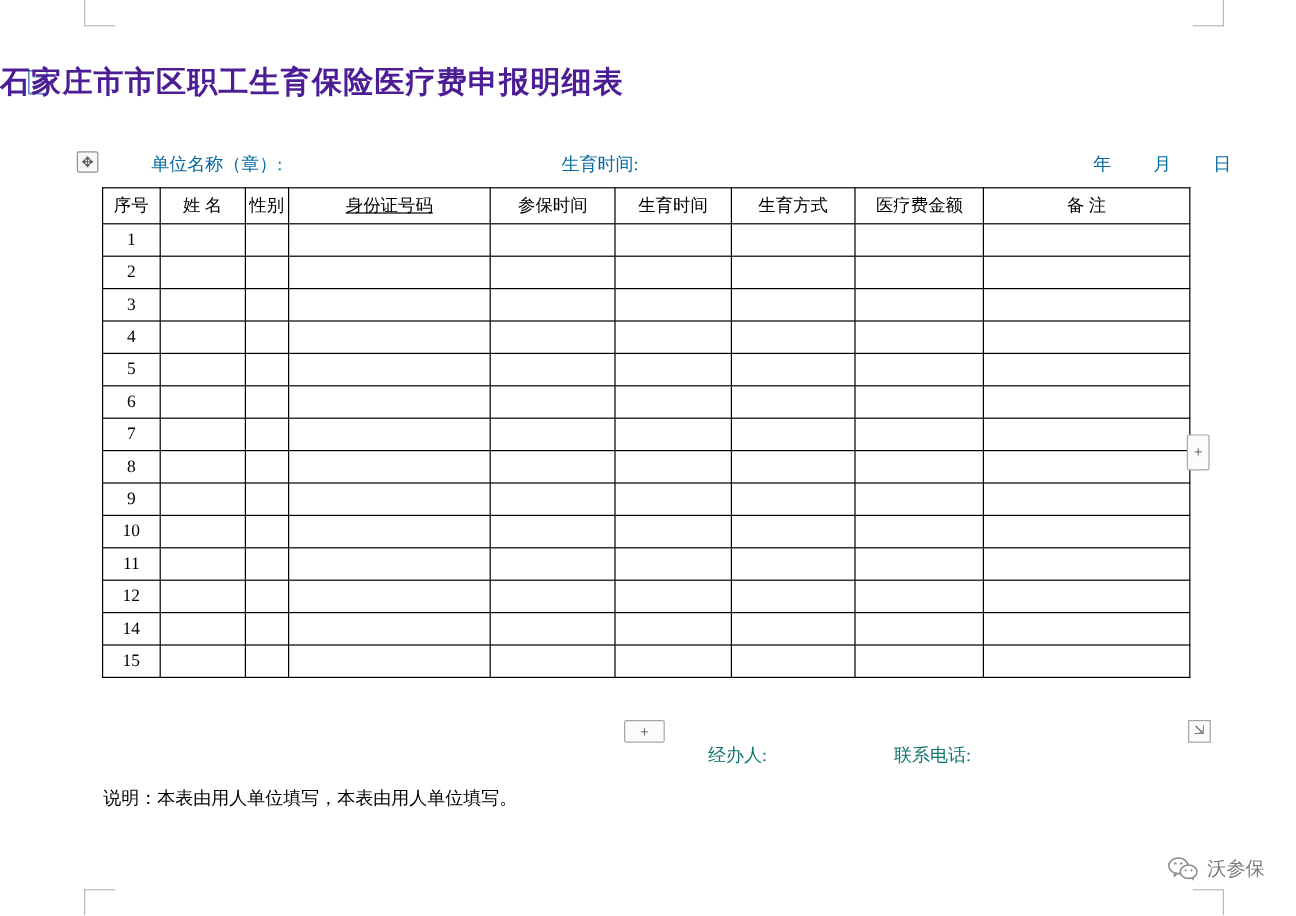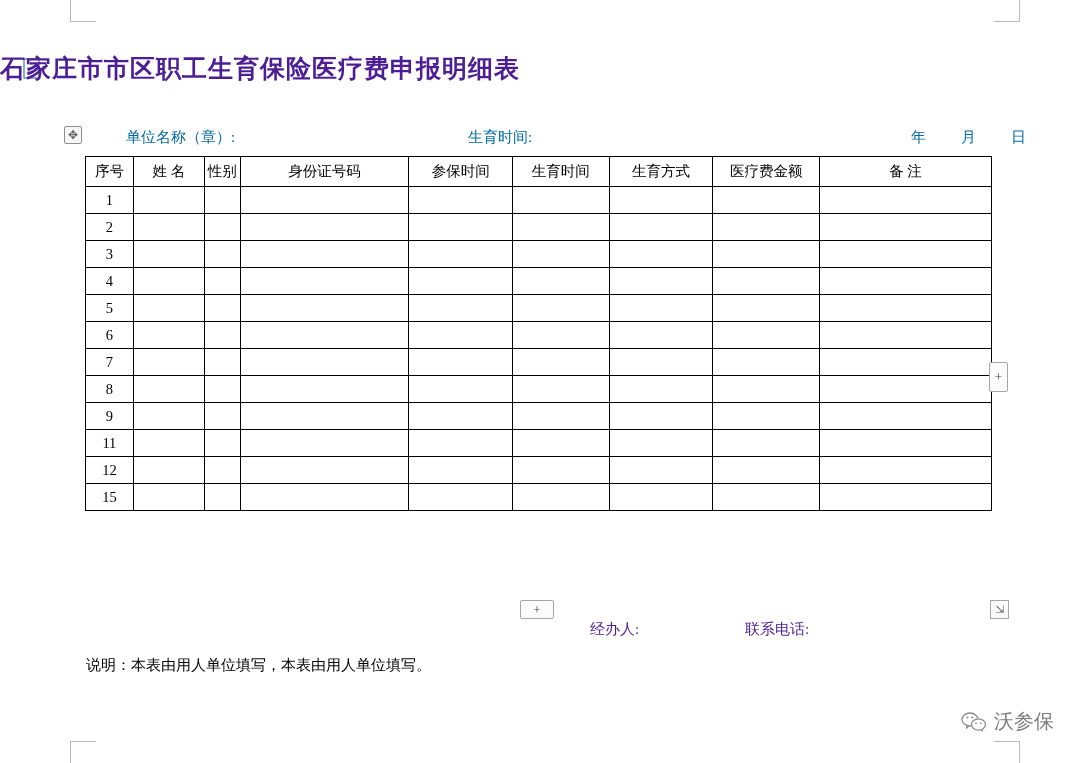--- a/index.html
+++ b/index.html
@@ -101,21 +101,21 @@
     vertical-align: middle;
     padding: 0;
     color: #000;
     font-weight: normal;
     font-family: "Liberation Serif", "DejaVu Serif", serif;
   }
   table.form thead th { height: 30px; }
   .c-no   { width: 47px; }
   .c-name { width: 70px; }
   .c-sex  { width: 35px; }
-  .c-id   { width: 166px; }
+  .c-id   { width: 166px; text-decoration: underline; }
   .c-join { width: 102px; }
   .c-birth{ width: 95px; }
   .c-mode { width: 102px; }
   .c-fee  { width: 105px; }
   .c-note { width: 169px; }
 
   .add-row-btn {
     position: absolute;
     left: 520px;
     top: 600px;
@@ -157,21 +157,21 @@
     text-align: center;
   }
 
   .footer-line {
     position: absolute;
     left: 560px;
     top: 620px;
     width: 430px;
     height: 22px;
     font-size: 15px;
-    color: #4c1d95;
+    color: #0f766e;
   }
   .footer-line span { position: absolute; white-space: nowrap; }
   .fl-agent { left: 30px; }
   .fl-phone { left: 185px; }
 
   .note {
     position: absolute;
     left: 86px;
     top: 656px;
     font-size: 15px;
@@ -179,21 +179,21 @@
   }
 
   .watermark {
     position: absolute;
     right: 26px;
     bottom: 28px;
     display: flex;
     align-items: center;
     gap: 7px;
     color: #7d7d7d;
-    font-size: 20px;
+    font-size: 16px;
     font-family: "Liberation Sans", sans-serif;
   }
   .wm-logo {
     width: 26px;
     height: 22px;
     color: #8c8c8c;
   }
 </style>
 </head>
 <body>
@@ -335,32 +335,54 @@
         <td class="c-name"></td>
         <td class="c-sex"></td>
         <td class="c-id"></td>
         <td class="c-join"></td>
         <td class="c-birth"></td>
         <td class="c-mode"></td>
         <td class="c-fee"></td>
         <td class="c-note"></td>
       </tr>
       <tr>
+        <td class="c-no">10</td>
+        <td class="c-name"></td>
+        <td class="c-sex"></td>
+        <td class="c-id"></td>
+        <td class="c-join"></td>
+        <td class="c-birth"></td>
+        <td class="c-mode"></td>
+        <td class="c-fee"></td>
+        <td class="c-note"></td>
+      </tr>
+      <tr>
         <td class="c-no">11</td>
         <td class="c-name"></td>
         <td class="c-sex"></td>
         <td class="c-id"></td>
         <td class="c-join"></td>
         <td class="c-birth"></td>
         <td class="c-mode"></td>
         <td class="c-fee"></td>
         <td class="c-note"></td>
       </tr>
       <tr>
         <td class="c-no">12</td>
+        <td class="c-name"></td>
+        <td class="c-sex"></td>
+        <td class="c-id"></td>
+        <td class="c-join"></td>
+        <td class="c-birth"></td>
+        <td class="c-mode"></td>
+        <td class="c-fee"></td>
+        <td class="c-note"></td>
+      </tr>
+      <tr>
+        <td class="c-no">14</td>
         <td class="c-name"></td>
         <td class="c-sex"></td>
         <td class="c-id"></td>
         <td class="c-join"></td>
         <td class="c-birth"></td>
         <td class="c-mode"></td>
         <td class="c-fee"></td>
         <td class="c-note"></td>
       </tr>
       <tr>

